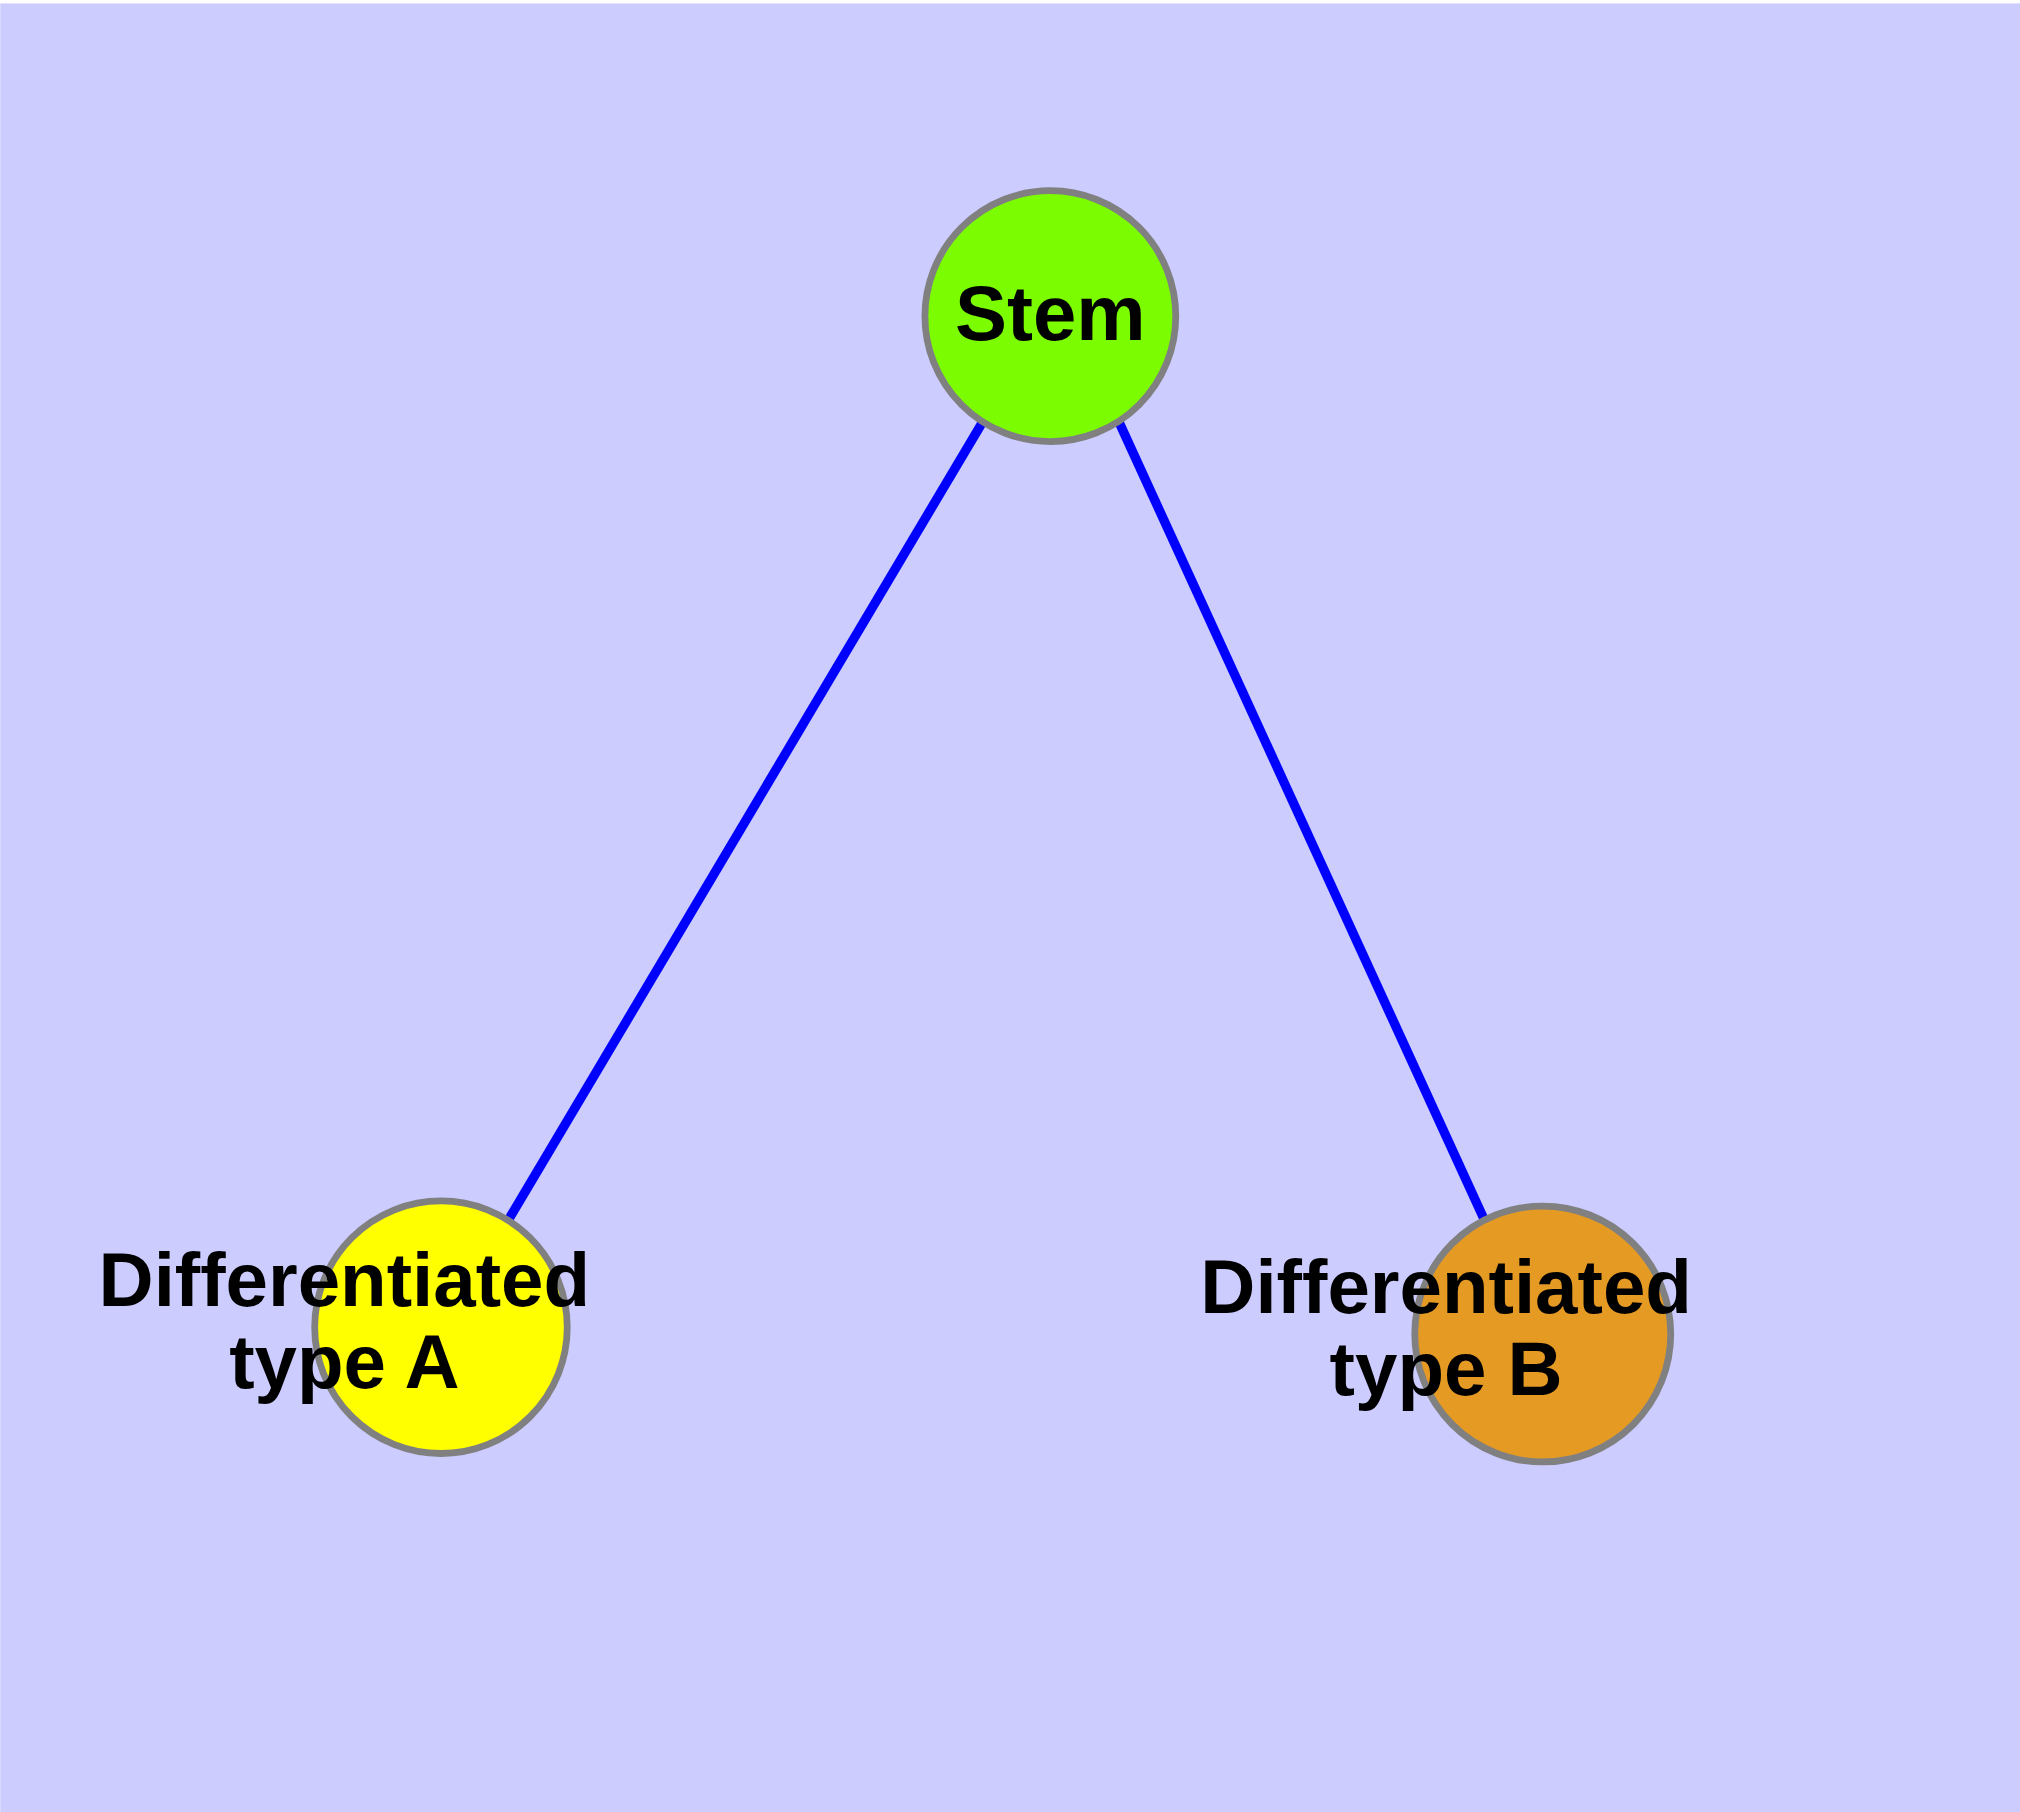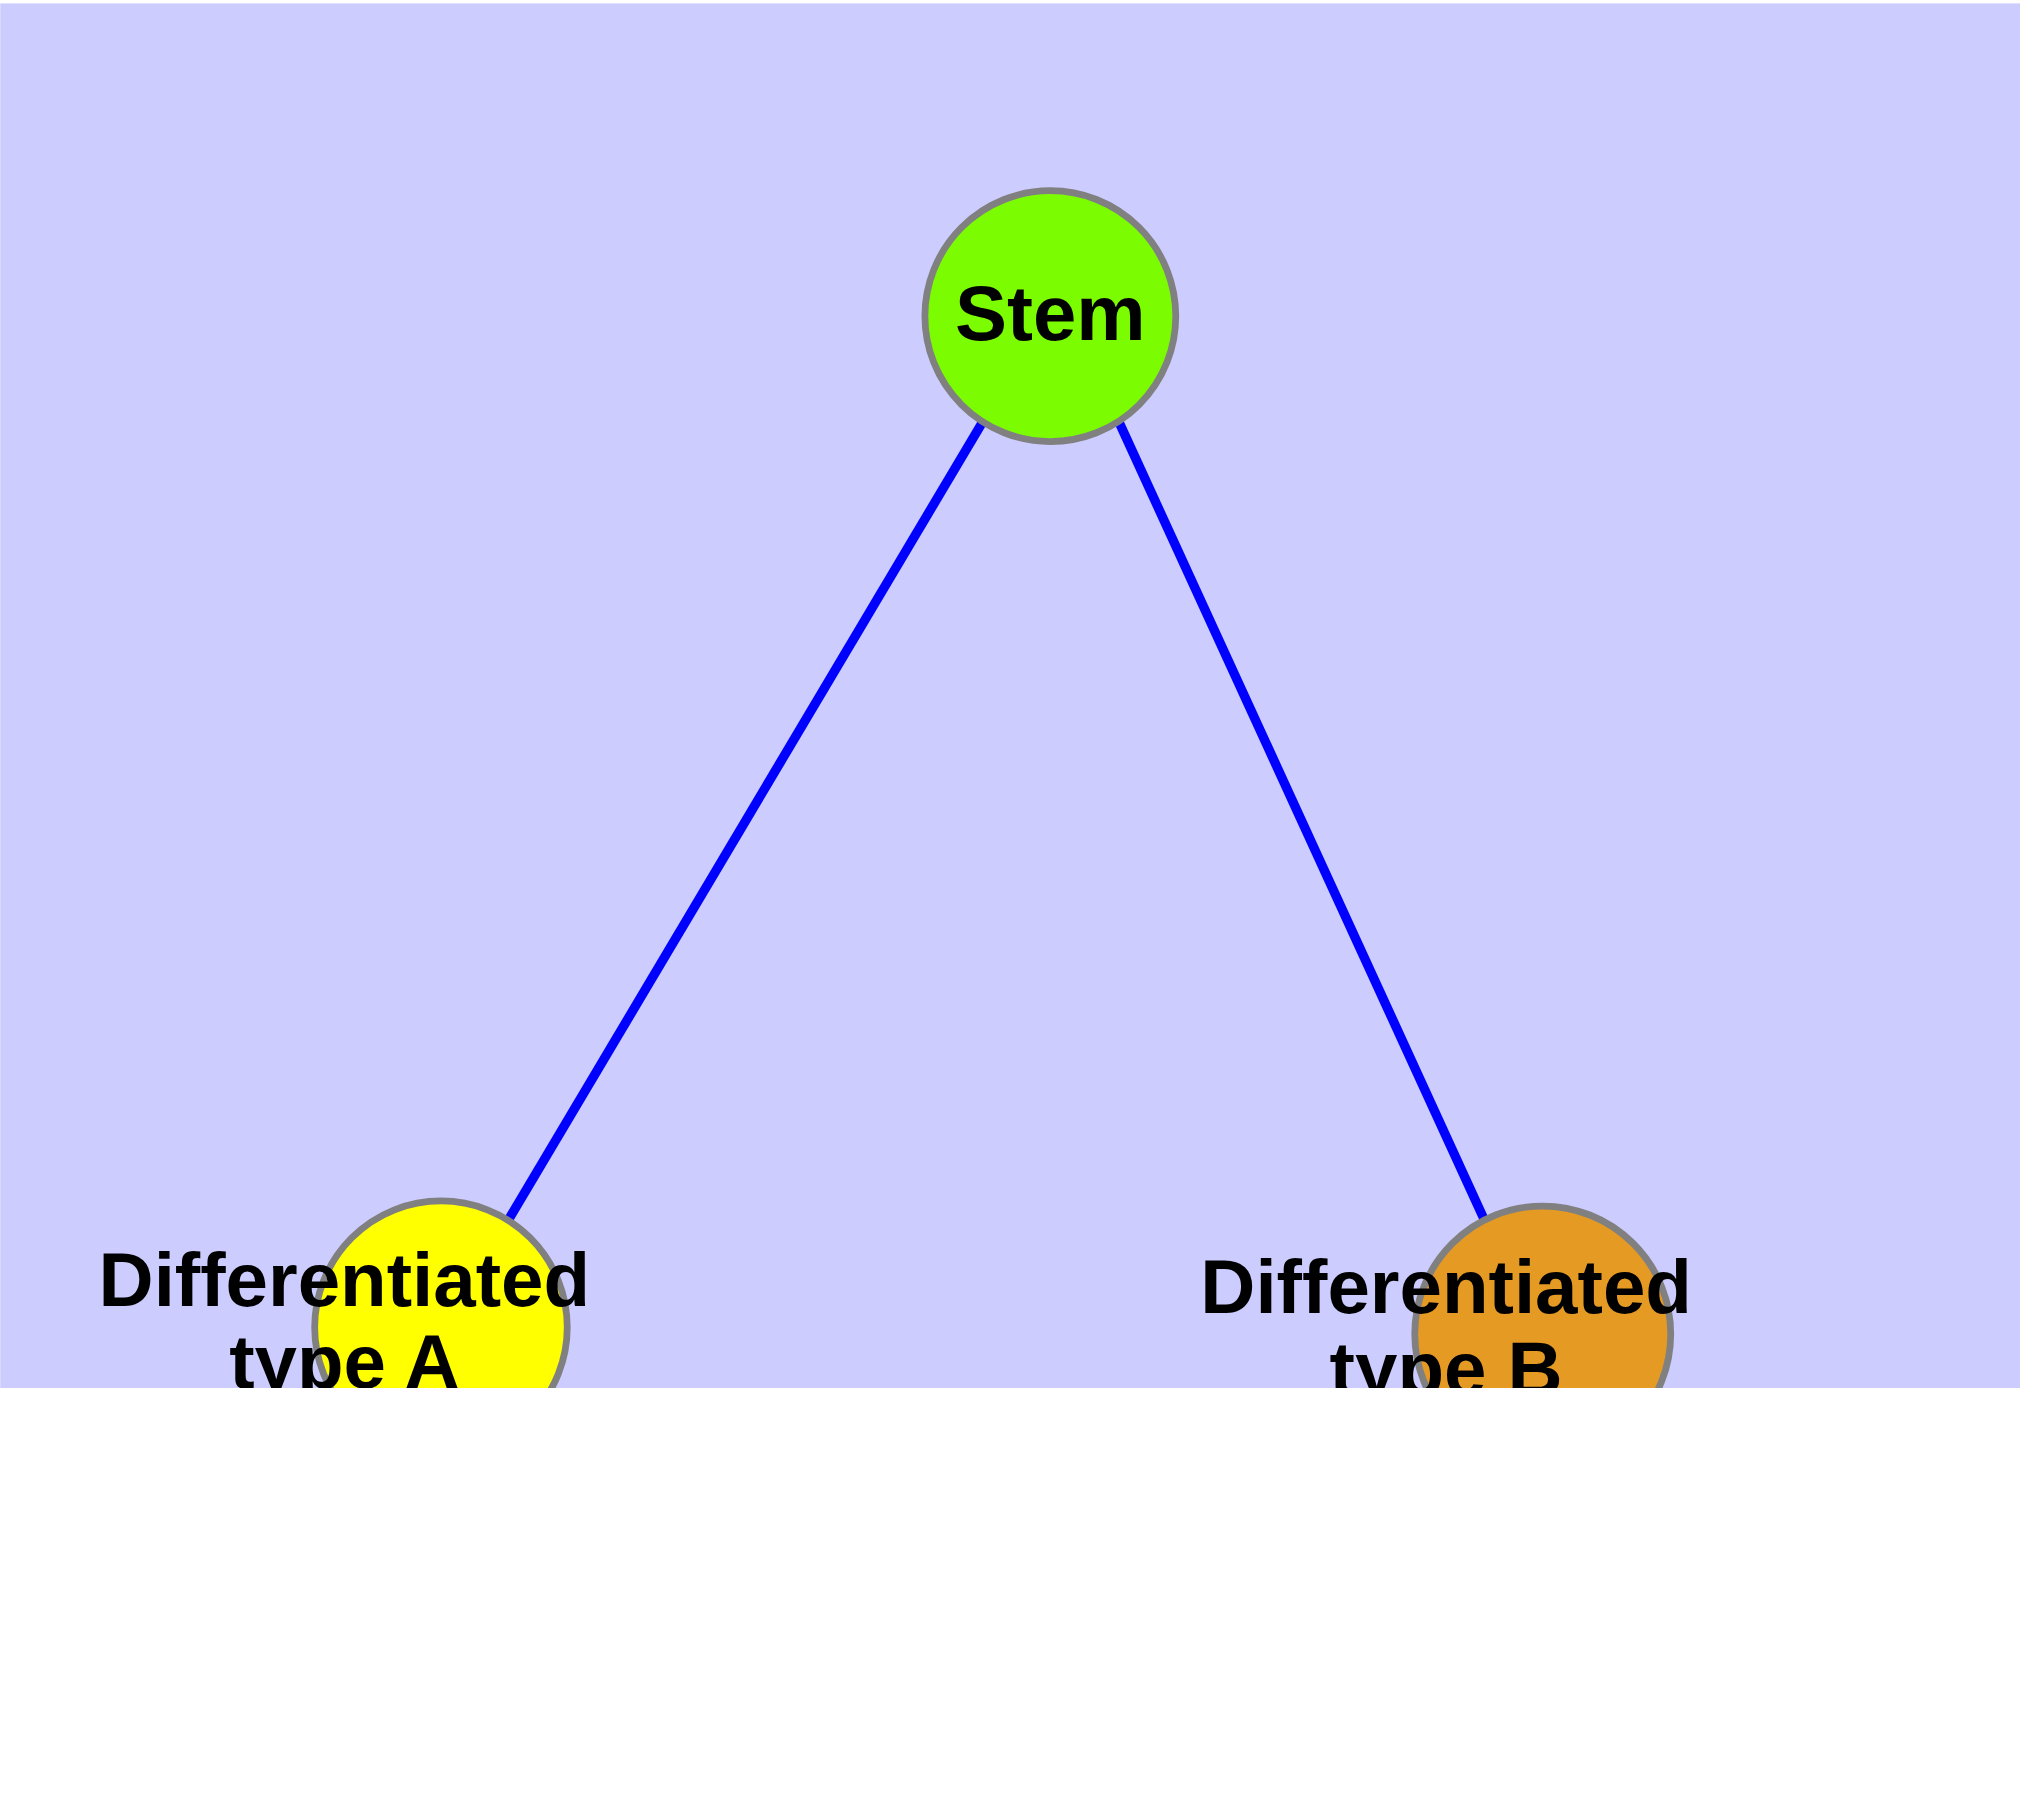--- a/index.html
+++ b/index.html
@@ -3,21 +3,21 @@
 <meta charset="utf-8">
 <style>
   html, body {
     margin: 0;
     padding: 0;
     background: #ffffff;
   }
   #canvas {
     position: relative;
     width: 2021px;
-    height: 1388px;
+    height: 1812px;
     background: #ffffff;
     overflow: hidden;
     font-family: "Liberation Sans", sans-serif;
   }
   #graph-svg {
     position: absolute;
     top: 0;
     left: 0;
     width: 2021px;
     height: 1812px;

